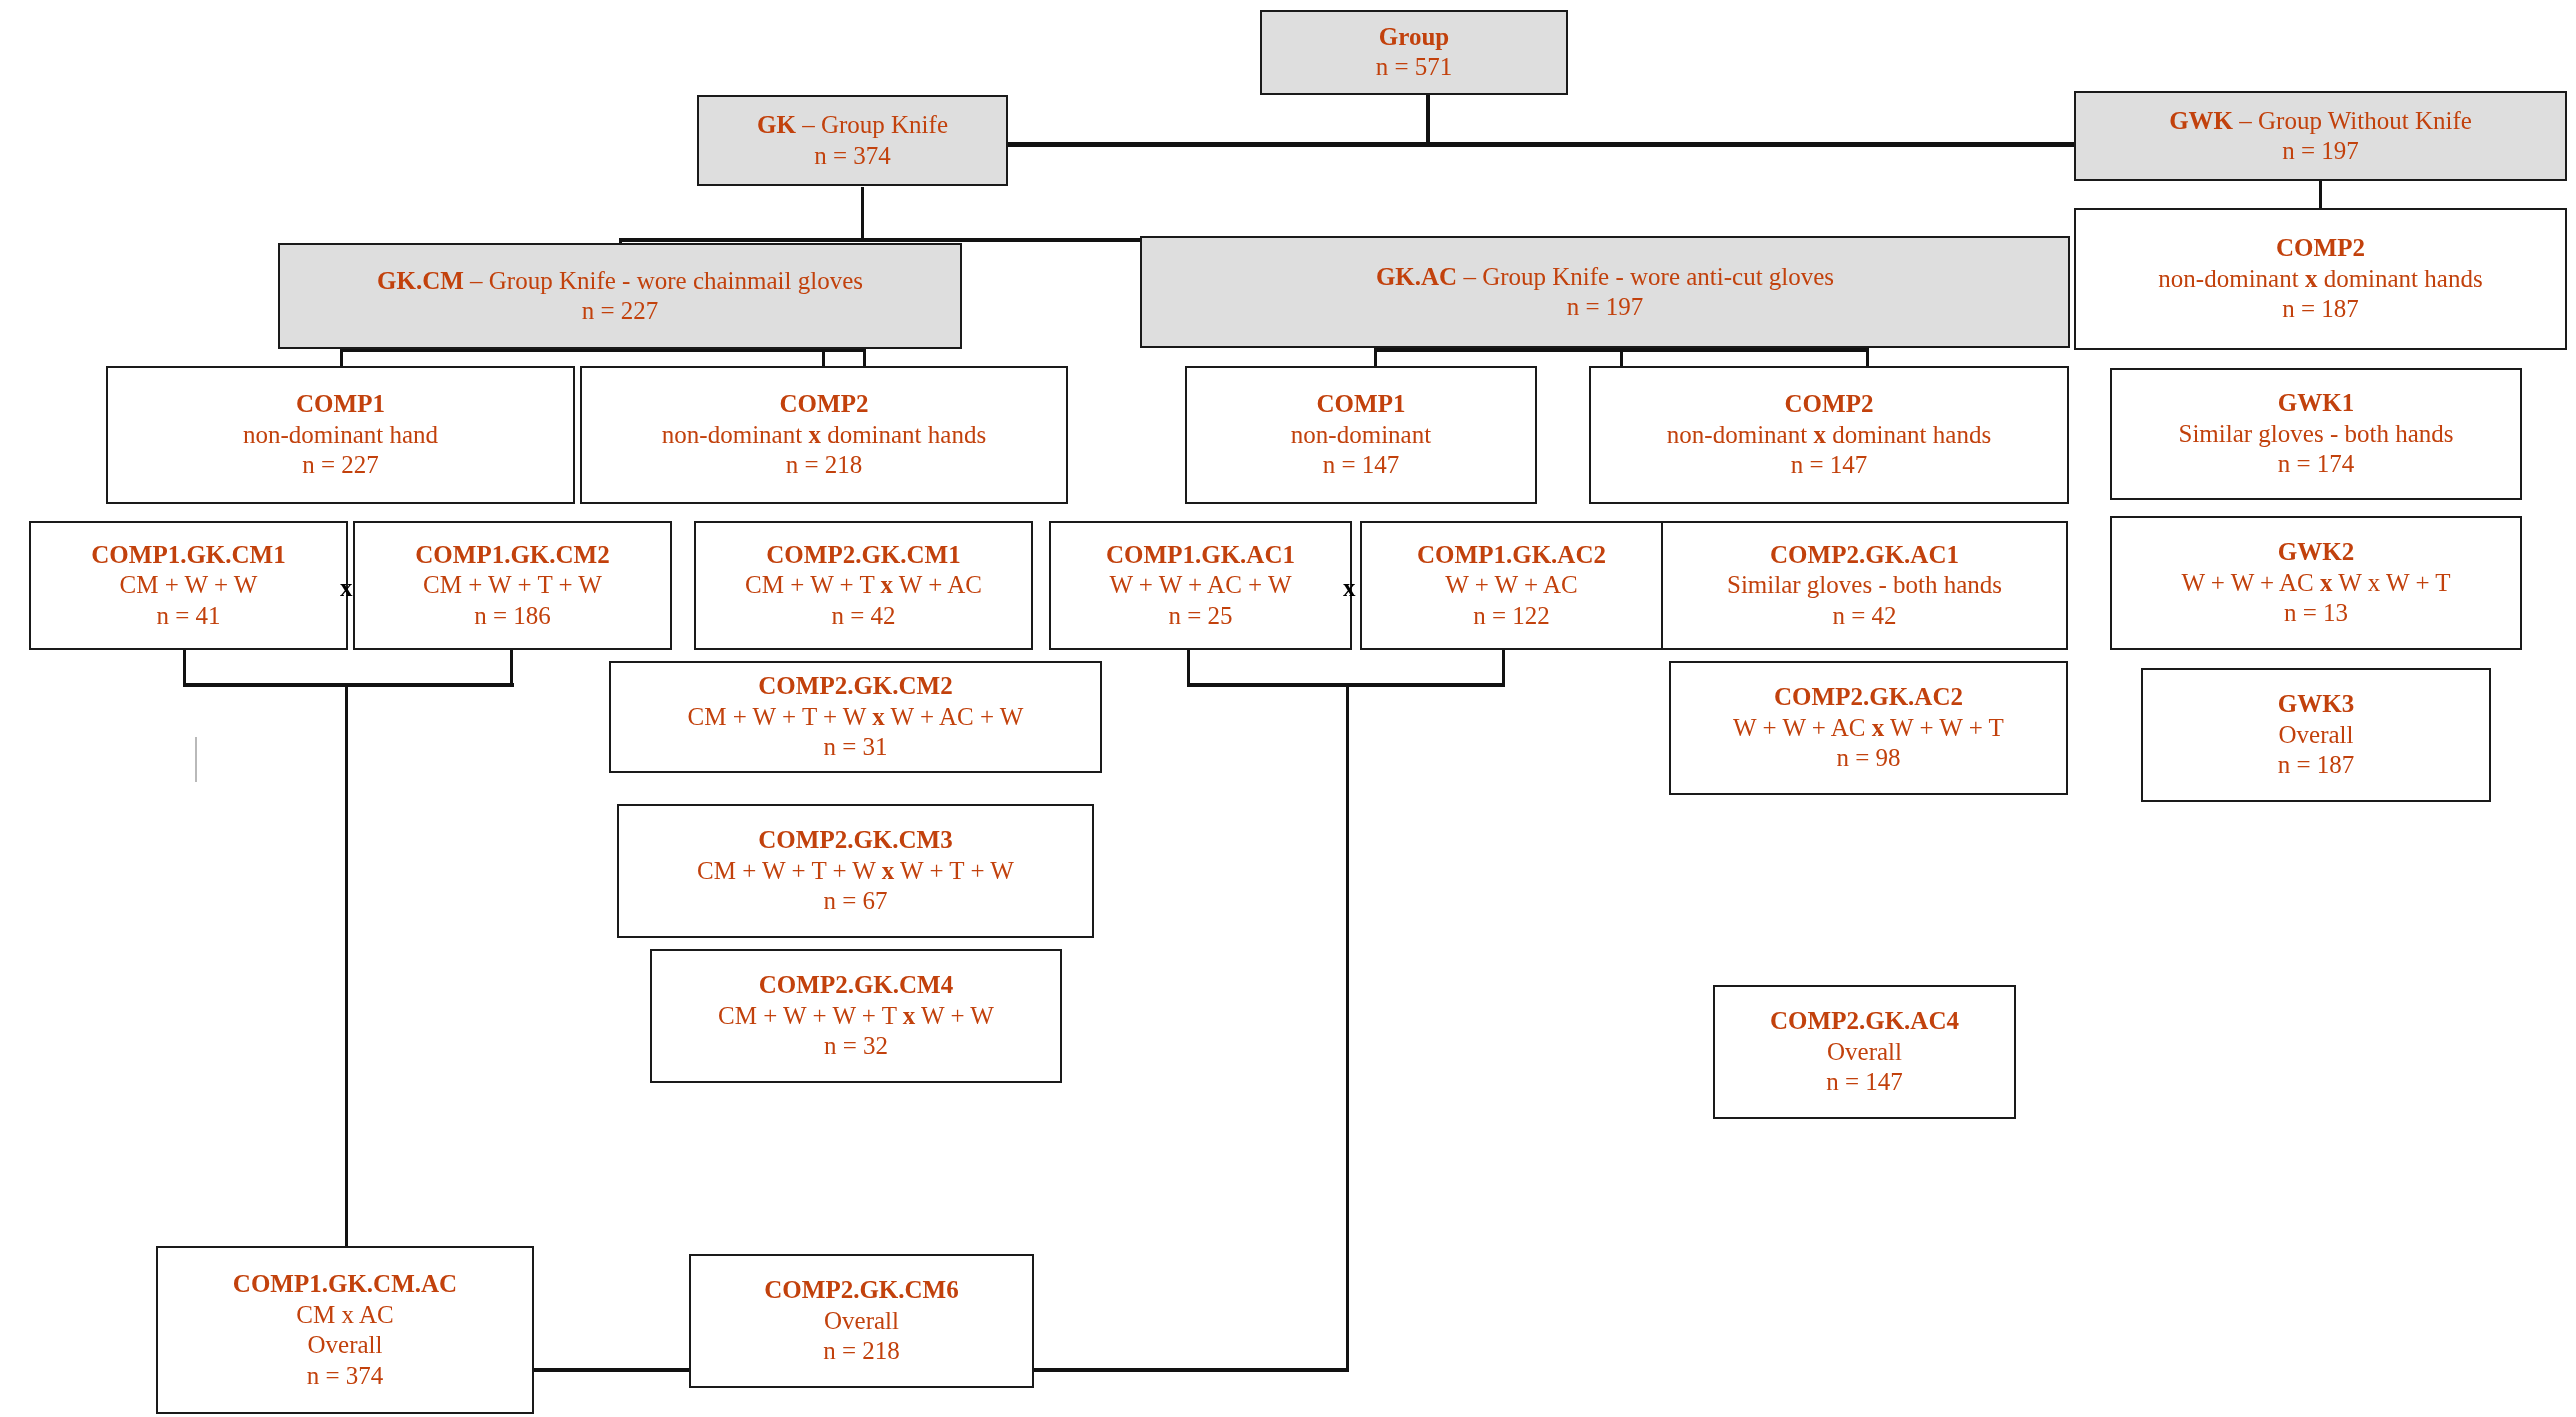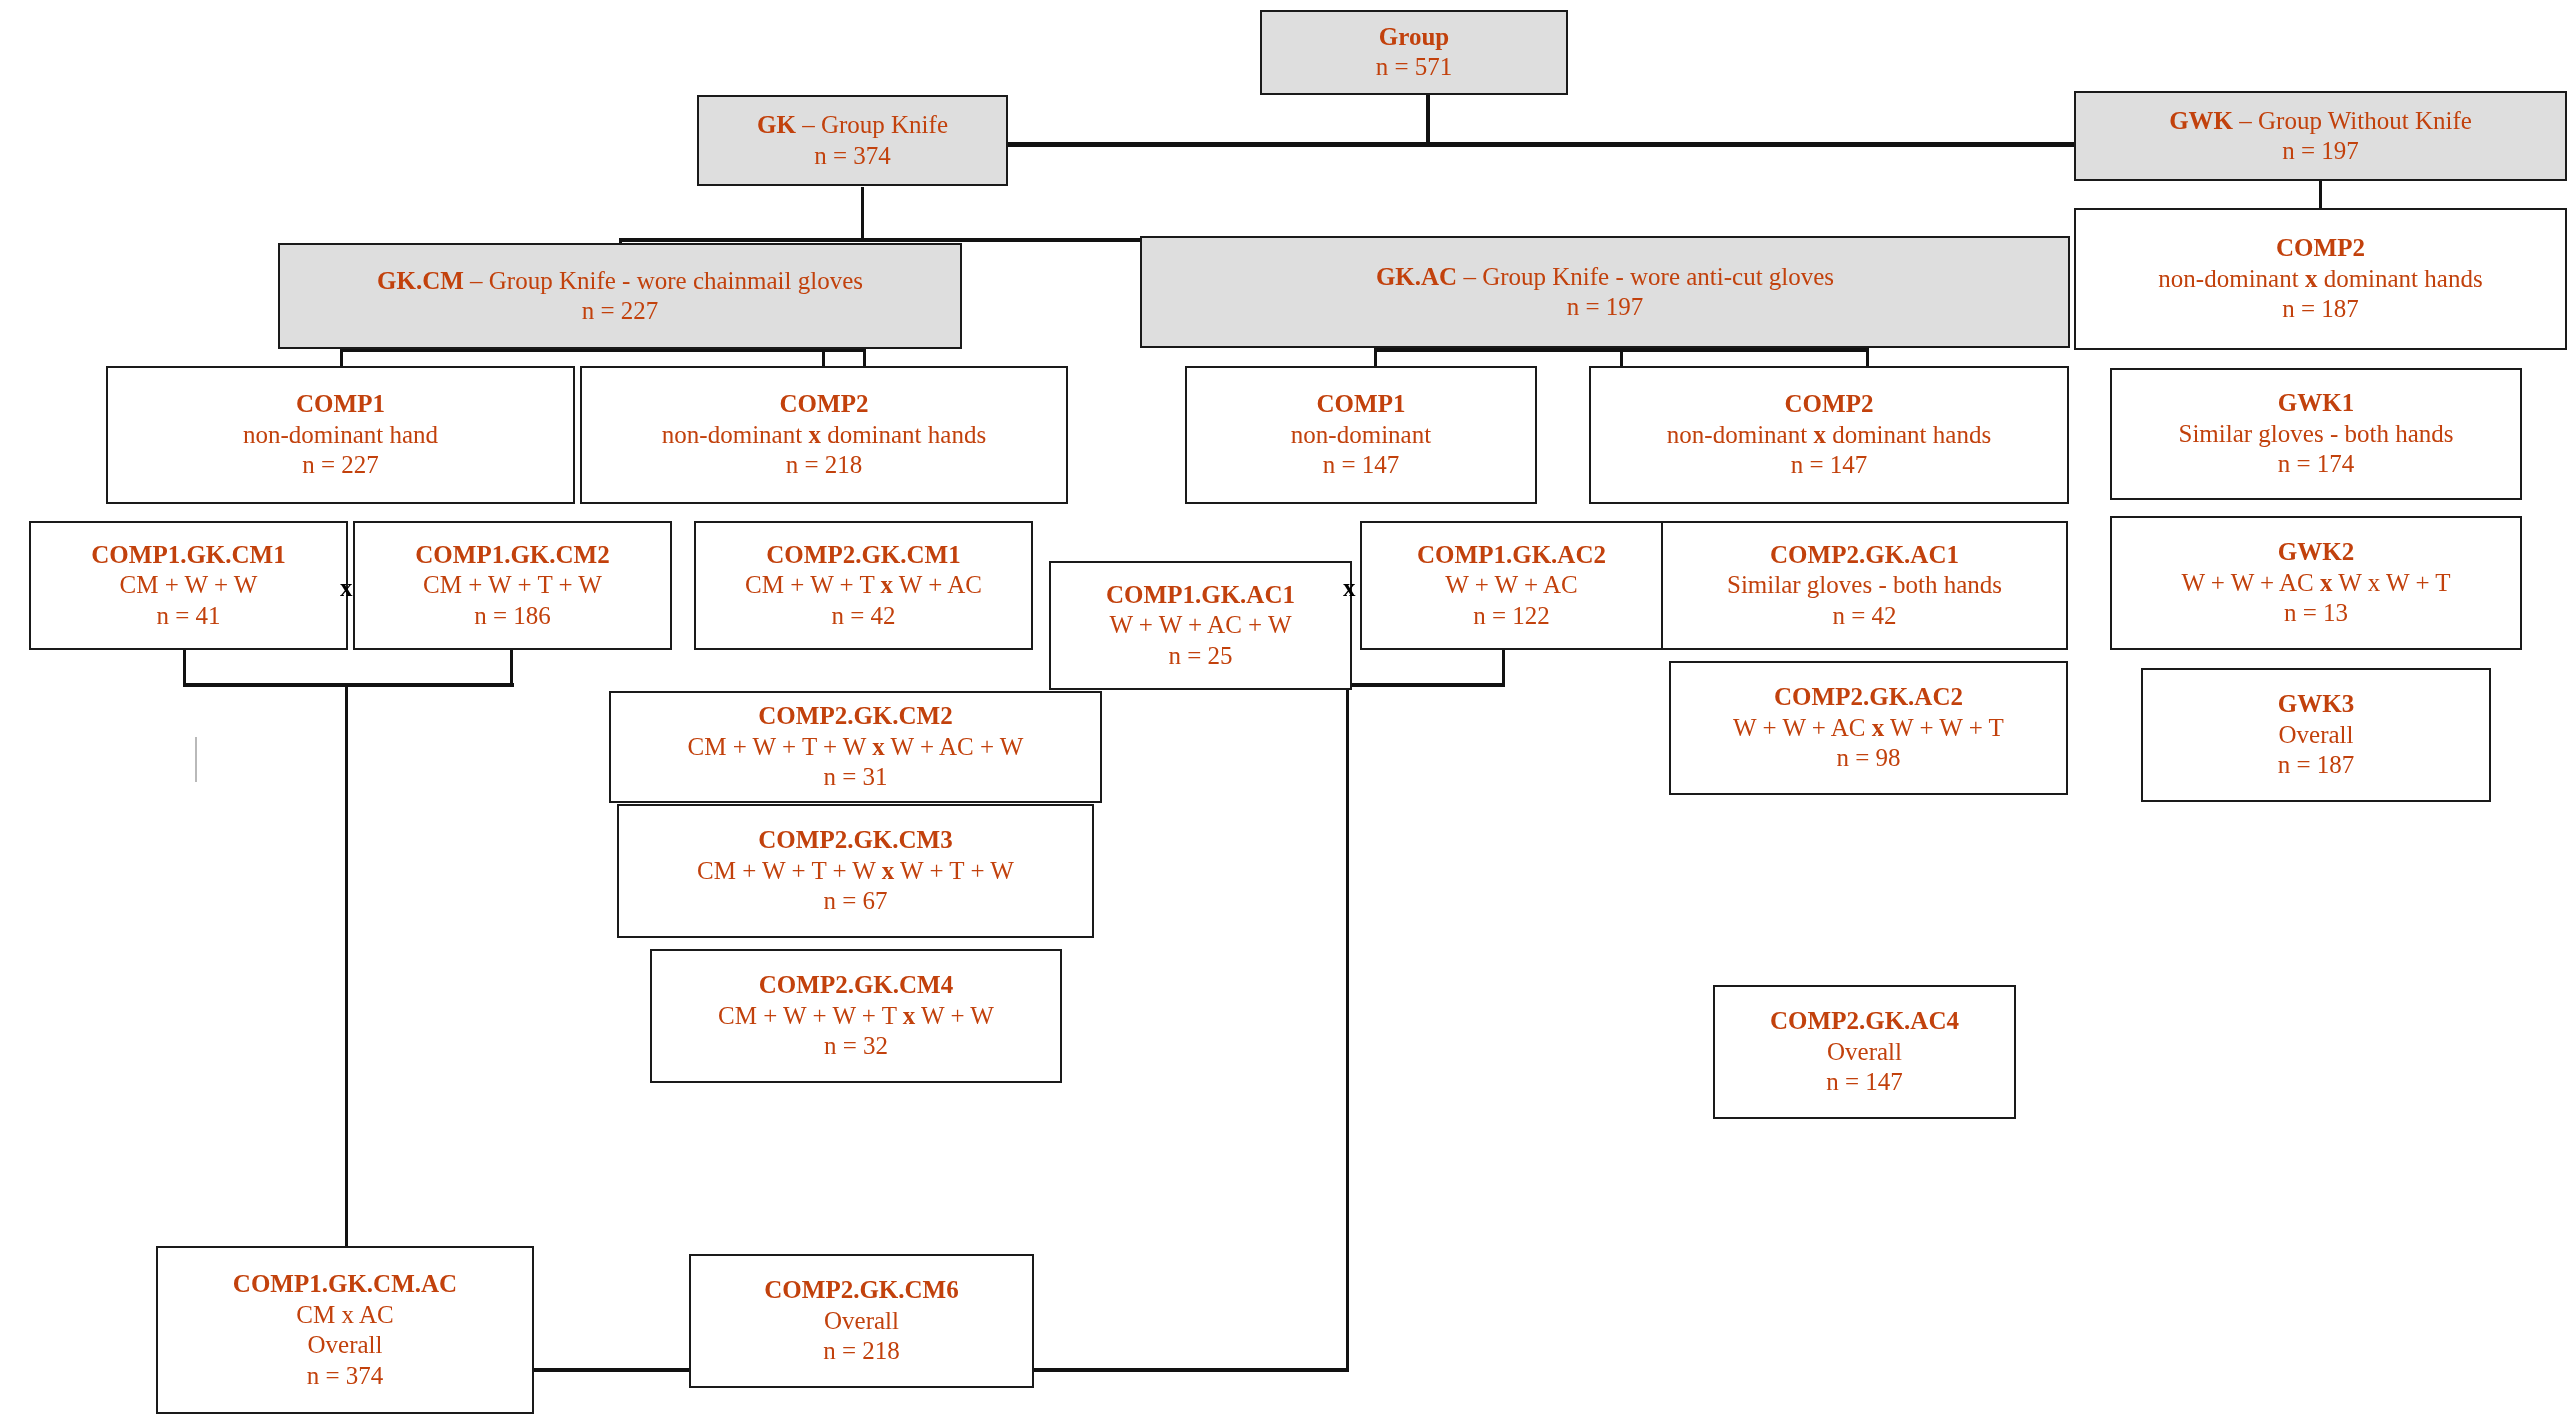--- a/index.html
+++ b/index.html
@@ -164,21 +164,21 @@
     <span class="sub">CM + W + T + W</span>
     <span class="n">n = 186</span>
   </div>
 
   <div class="node" style="left:694px; top:521px; width:339px; height:129px;">
     <span class="ttl">COMP2.GK.CM1</span>
     <span class="sub"><span>CM + W + T </span><b>x</b><span> W + AC</span></span>
     <span class="n">n = 42</span>
   </div>
 
-  <div class="node" style="left:1049px; top:521px; width:303px; height:129px;margin-top:40px;">
+  <div class="node" style="left:1049px; top:521px; width:303px; height:129px;">
     <span class="ttl">COMP1.GK.AC1</span>
     <span class="sub">W + W + AC + W</span>
     <span class="n">n = 25</span>
   </div>
 
   <span class="xlabel" style="left:1343px; top:574px;">x</span>
 
   <div class="node" style="left:1360px; top:521px; width:303px; height:129px;">
     <span class="ttl">COMP1.GK.AC2</span>
     <span class="sub">W + W + AC</span>
@@ -190,21 +190,21 @@
     <span class="sub">Similar gloves - both hands</span>
     <span class="n">n = 42</span>
   </div>
 
   <div class="node" style="left:2110px; top:516px; width:412px; height:134px;">
     <span class="ttl">GWK2</span>
     <span class="sub"><span>W + W + AC </span><b>x</b><span> W x W + T</span></span>
     <span class="n">n = 13</span>
   </div>
 
-  <div class="node" style="left:609px; top:691px; width:493px; height:112px;text-align:right;">
+  <div class="node" style="left:609px; top:661px; width:493px; height:112px;text-align:right;">
     <span class="ttl">COMP2.GK.CM2</span>
     <span class="sub"><span>CM + W + T + W </span><b>x</b><span> W + AC + W</span></span>
     <span class="n">n = 31</span>
   </div>
 
   <div class="node" style="left:617px; top:804px; width:477px; height:134px;">
     <span class="ttl">COMP2.GK.CM3</span>
     <span class="sub"><span>CM + W + T + W </span><b>x</b><span> W + T + W</span></span>
     <span class="n">n = 67</span>
   </div>

